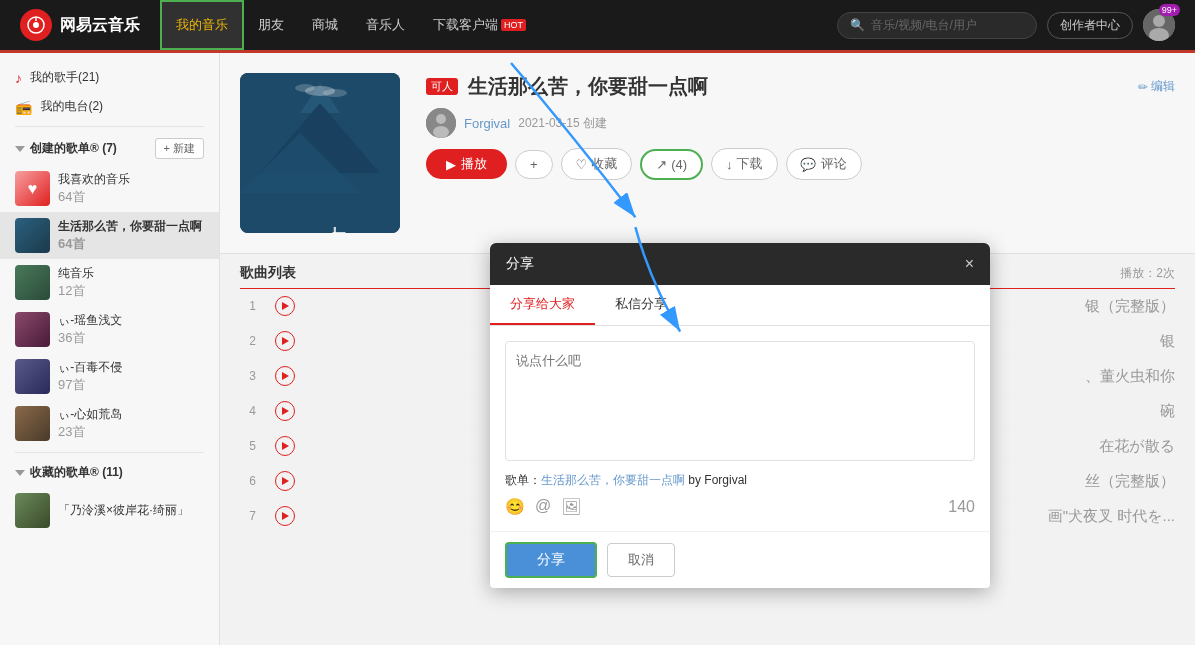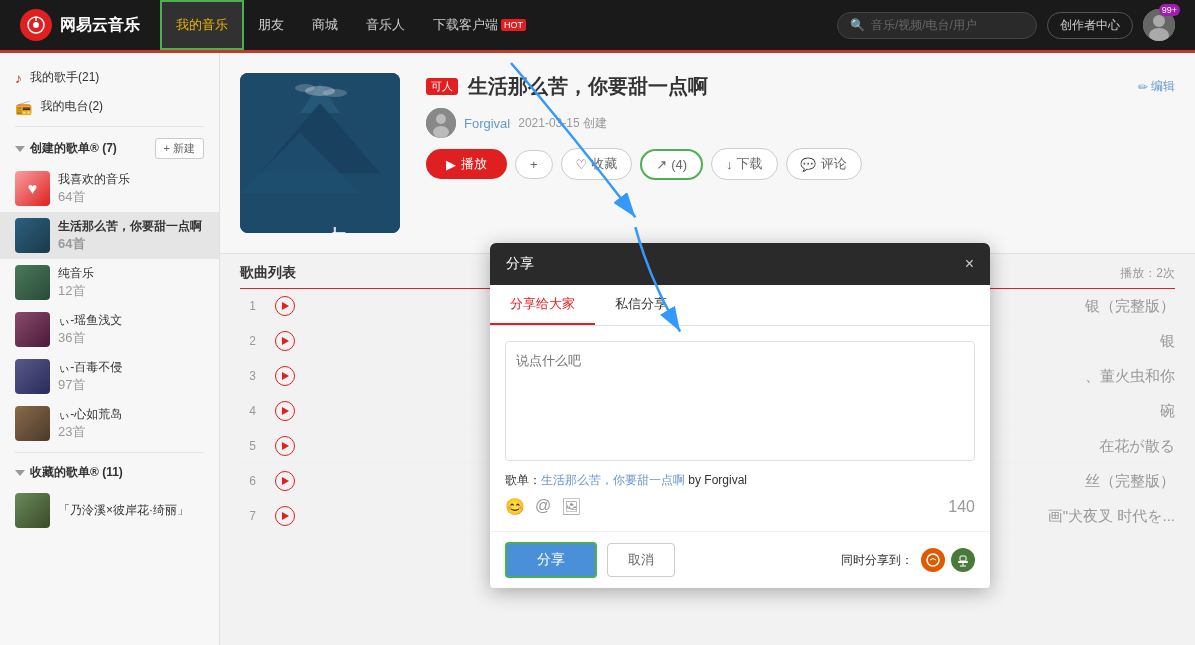--- a/index.html
+++ b/index.html
@@ -420,36 +420,17 @@
             <span title="image">🖼</span>
           </div>
           <span class="dialog-char-count">140</span>
         </div>
       </div>
       <div class="dialog-footer">
         <div class="dialog-footer-left">
           <button class="btn-share-submit">分享</button>
           <button class="btn-cancel">取消</button>
         </div>
-        <div class="dialog-footer-right">
-          <span>同时分享到：</span>
-          <div class="dialog-footer-social">
-            <div class="social-icon" style="background:#e05a00;">
-              <svg width="14" height="14" viewBox="0 0 14 14">
-                  <circle cx="7" cy="7" r="6" fill="none" stroke="white" stroke-width="1.5"></circle>
-                  <path d="M4 7 Q7 4 10 7" stroke="white" stroke-width="1" fill="none"></path>
-                </svg>
-            </div>
-            <div class="social-icon" style="background:#4a7a3a;">
-              <svg width="14" height="14" viewBox="0 0 14 14">
-                  <rect x="2" y="8" width="10" height="2" fill="white" rx="1"></rect>
-                  <rect x="4" y="3" width="6" height="5" fill="none" stroke="white" stroke-width="1" rx="1"></rect>
-                  <line x1="7" y1="10" x2="7" y2="13" stroke="white" stroke-width="1"></line>
-                  <line x1="4" y1="13" x2="10" y2="13" stroke="white" stroke-width="1"></line>
-                </svg>
-            </div>
-          </div>
-        </div>
       </div>
     </div>
 
   </div>
 </div>
 
 </body></html>

